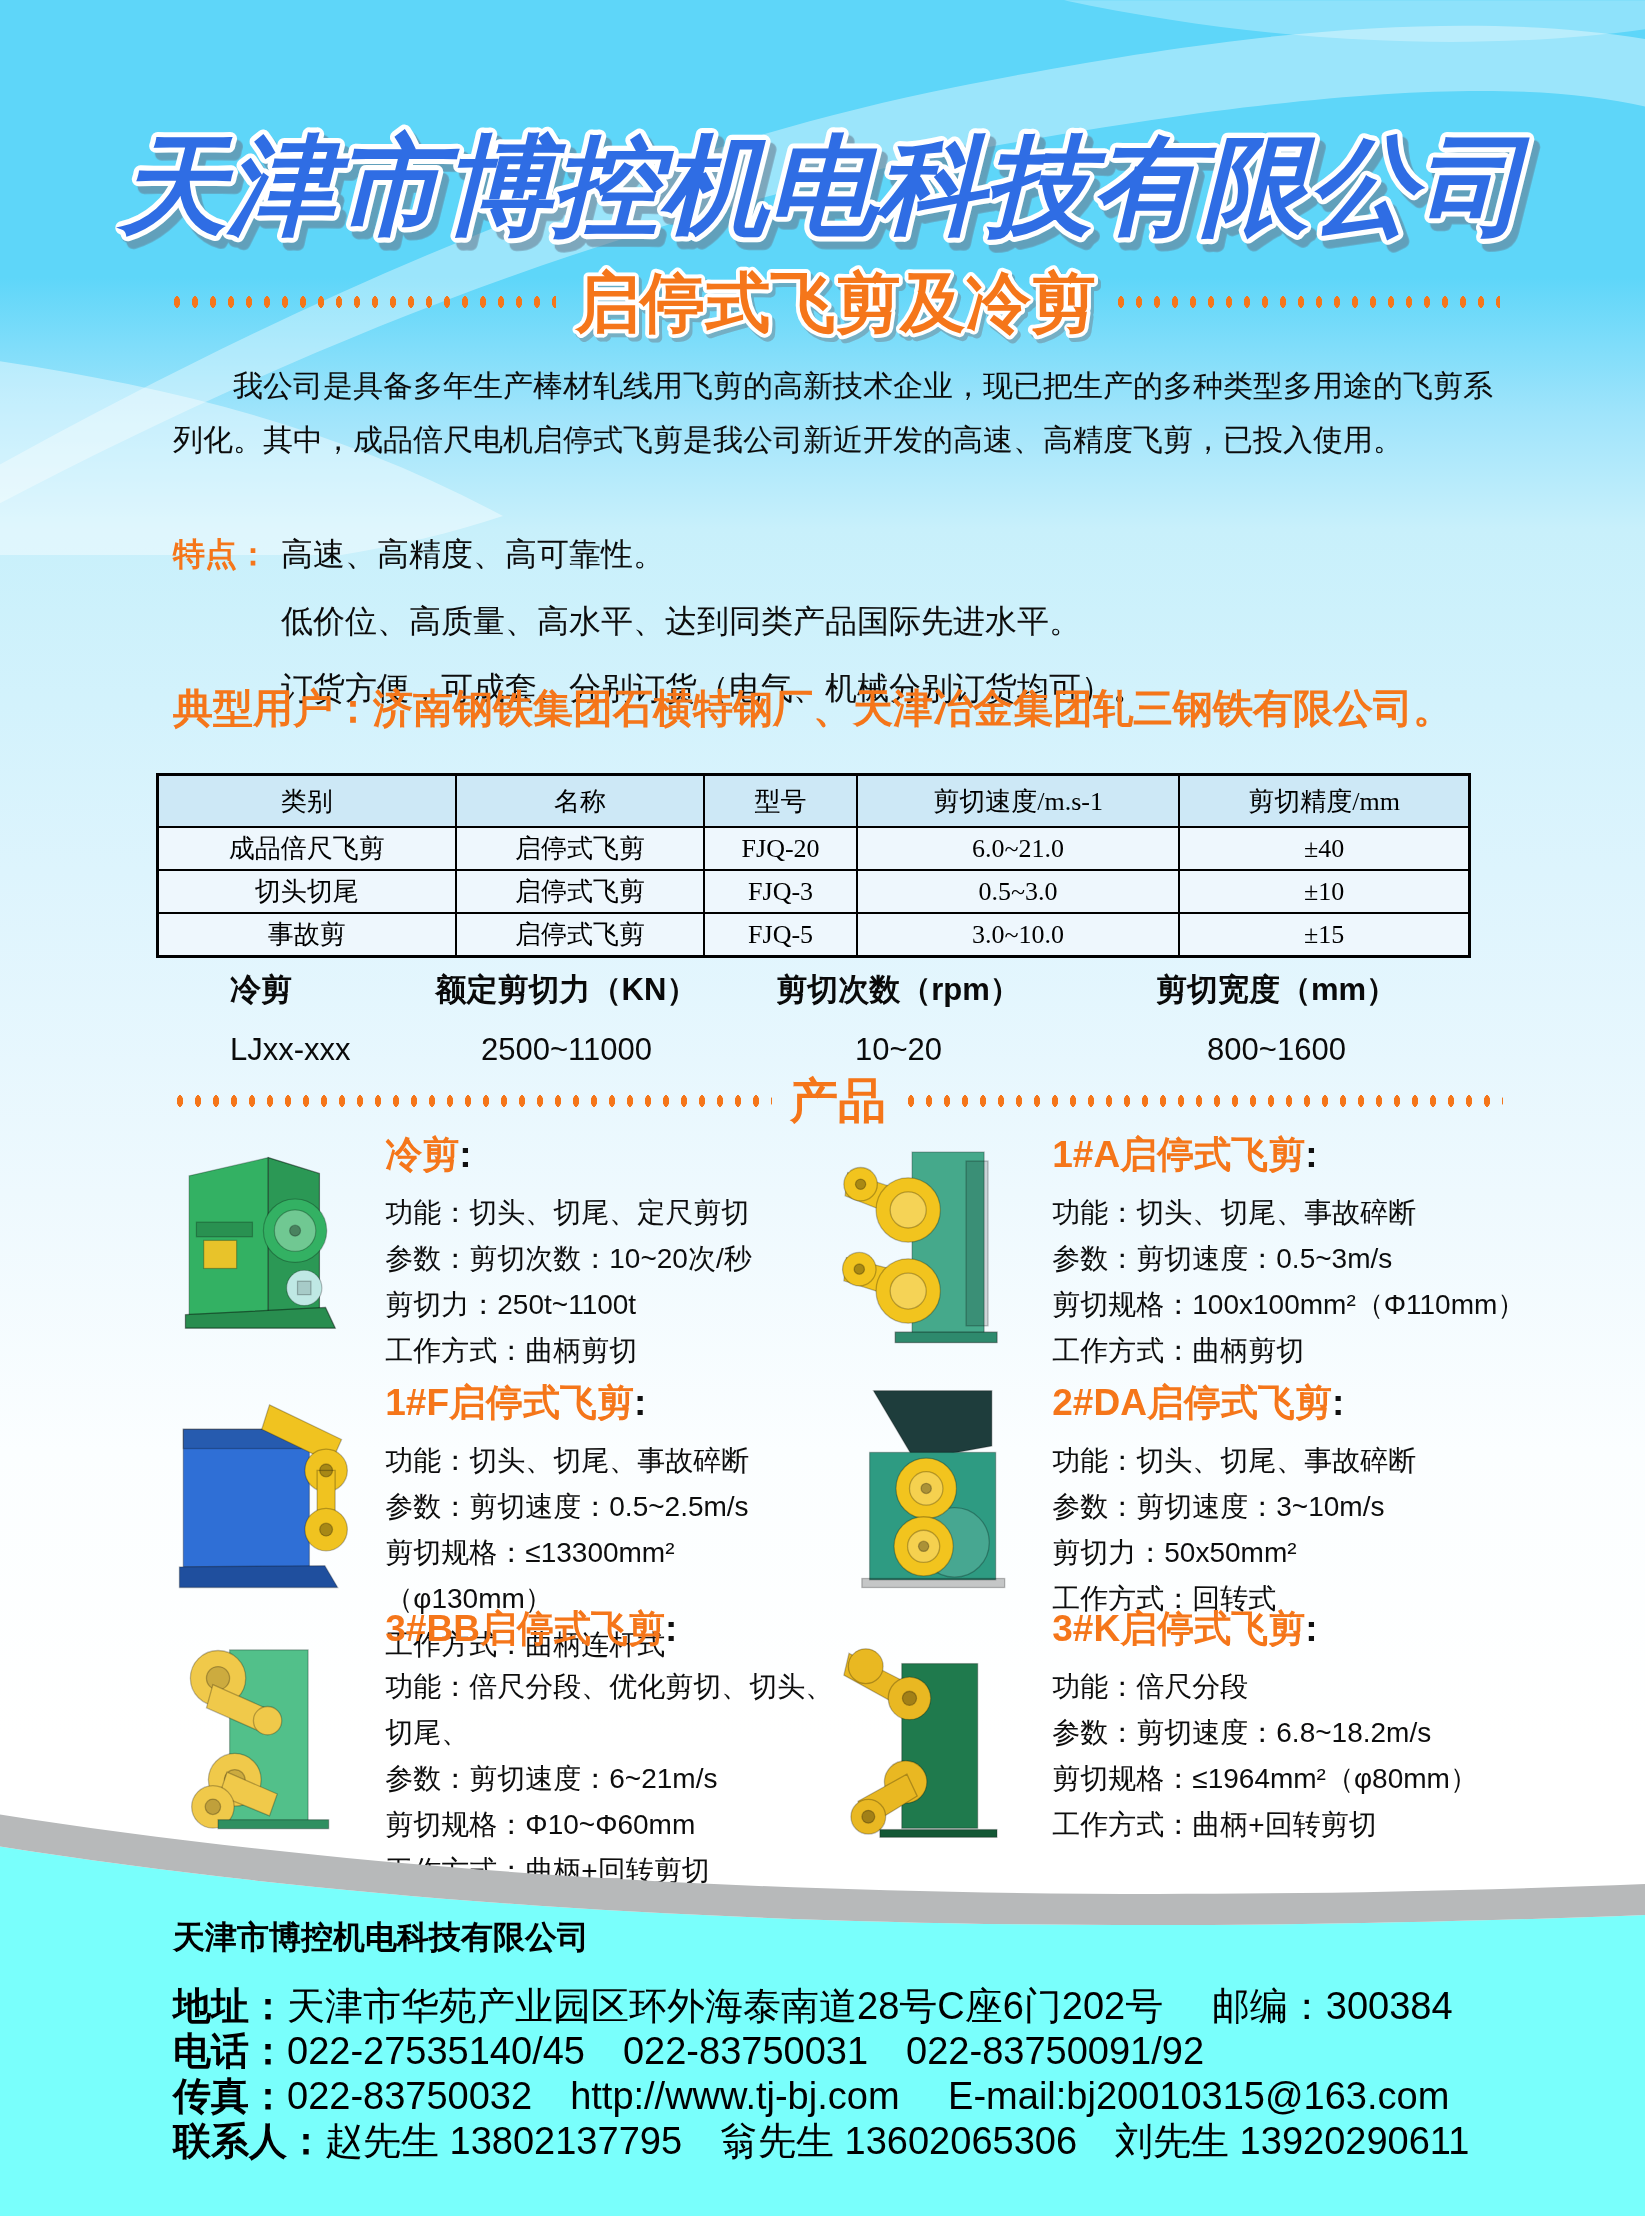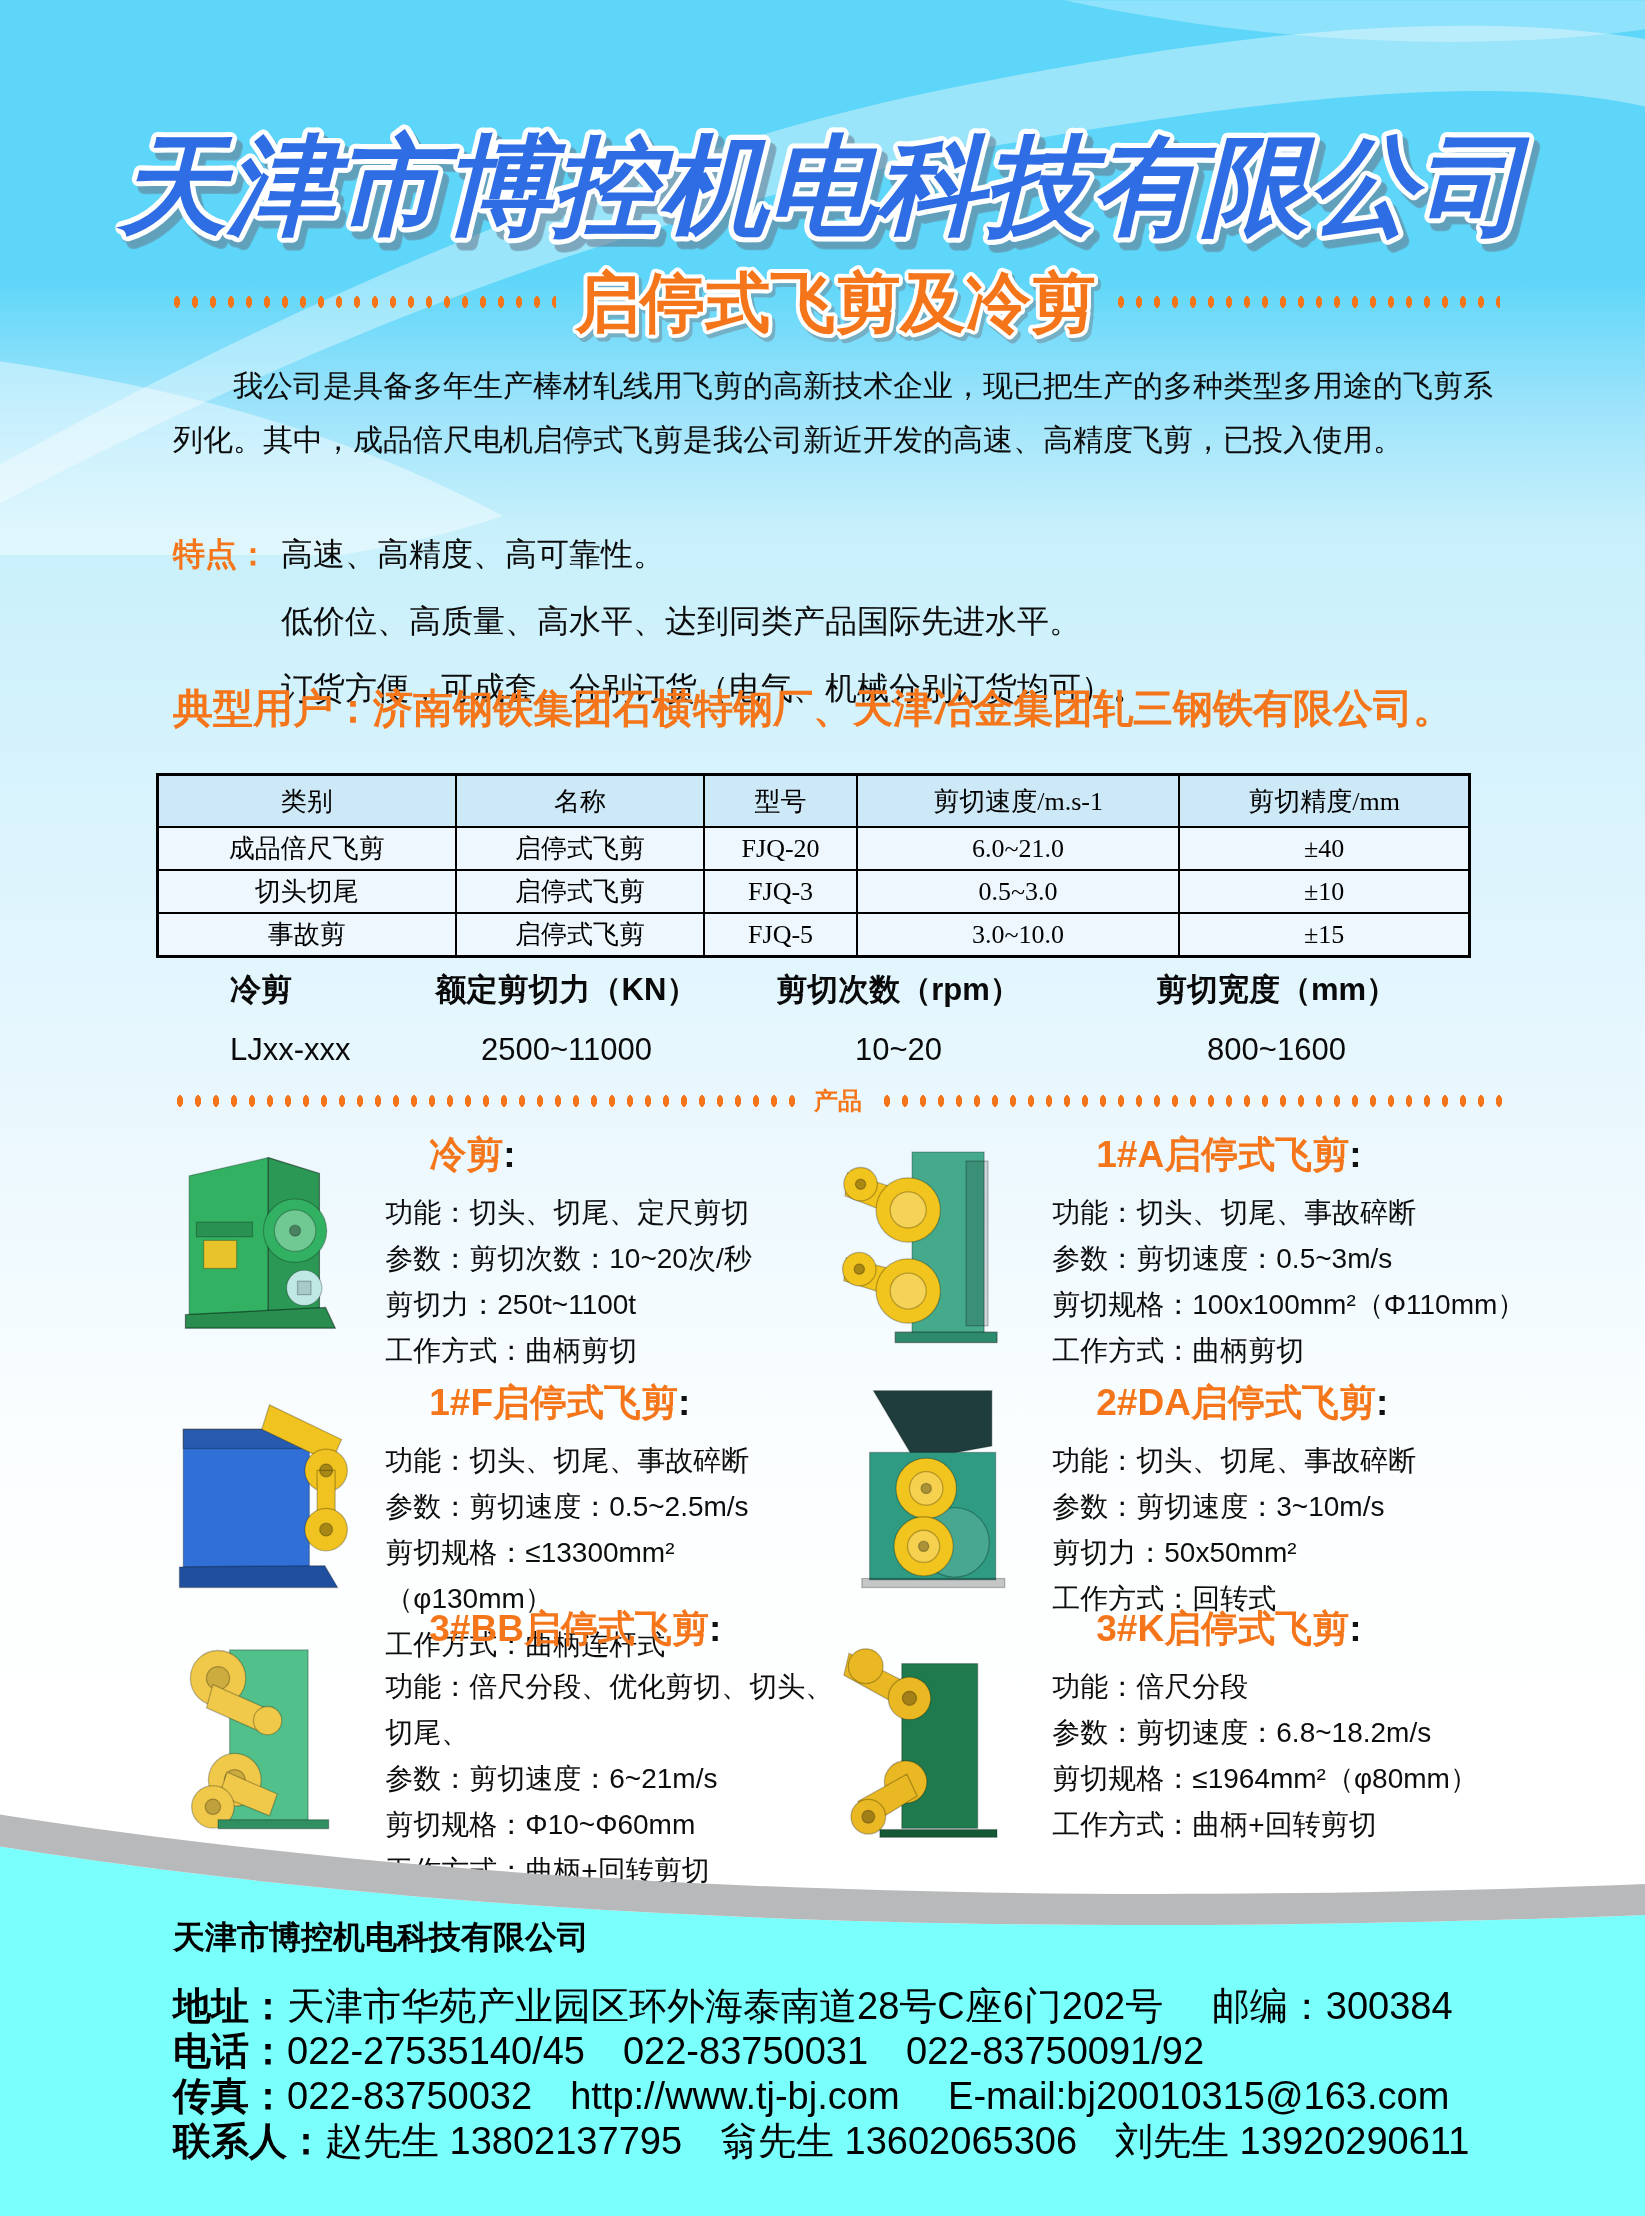--- a/index.html
+++ b/index.html
@@ -38,28 +38,28 @@
   .spec-table td{background:var(--table-row-bg,#eef7fd);height:39px;border:2.6px solid #000;margin-left:21px;}
 
   .summary{position:absolute;top:969px;left:173px;width:1330px;font-size:31px;color:#0a0a0a;}
   .summary .grid{display:grid;grid-template-columns:213px 361px 303px 1fr;}
   .summary .h{font-weight:bold;}
   .summary .c1{padding-left:57px;text-align:left;}
   .summary .cc{text-align:center;}
   .summary .vals{margin-top:20.6px;}
 
   .divider{position:absolute;top:1081px;left:173px;width:1330px;display:flex;align-items:center;gap:18px;}
-  .divider-label{font-size:24px;font-weight:bold;color:var(--accent-orange,#f5761a);line-height:40px;text-align:center;}
+  .divider-label{font-size:48px;font-weight:bold;color:var(--accent-orange,#f5761a);line-height:40px;text-align:center;}
 
   .products{position:absolute;top:1132px;left:173px;width:1361px;display:grid;
     grid-template-columns:667px 693px;grid-template-rows:248px 226px 290px;}
   .product{display:flex;gap:19.3px;align-items:flex-start;}
   .art{flex:none;}
   .p-body{padding-top:2.6px;}
-  .p-title{font-size:37px;font-weight:bold;color:var(--accent-orange,#f5761a);margin-bottom:15.5px;line-height:40px;margin-left:44px;}
+  .p-title{font-size:37px;font-weight:bold;color:var(--accent-orange,#f5761a);margin-bottom:15.5px;line-height:40px;}
   .p-title .t-colon{color:#111;font-weight:bold;}
   .p-line{font-size:28px;line-height:46px;color:#0d0d0d;}
 
   .deco-bottom{position:absolute;top:1777px;left:0;width:1645px;height:439px;}
   .band-gray{fill:var(--band-gray,#b7b9ba);}
   .band-cyan{fill:var(--footer-cyan,#79fffc);}
 
   .footer-name{position:absolute;top:1916px;left:173px;font-size:32px;font-weight:600;color:#000;}
   .footer-lines{position:absolute;top:1984px;left:173px;width:1386px;font-size:38px;line-height:45px;color:#000;}
   .f-lab{font-weight:bold;}

